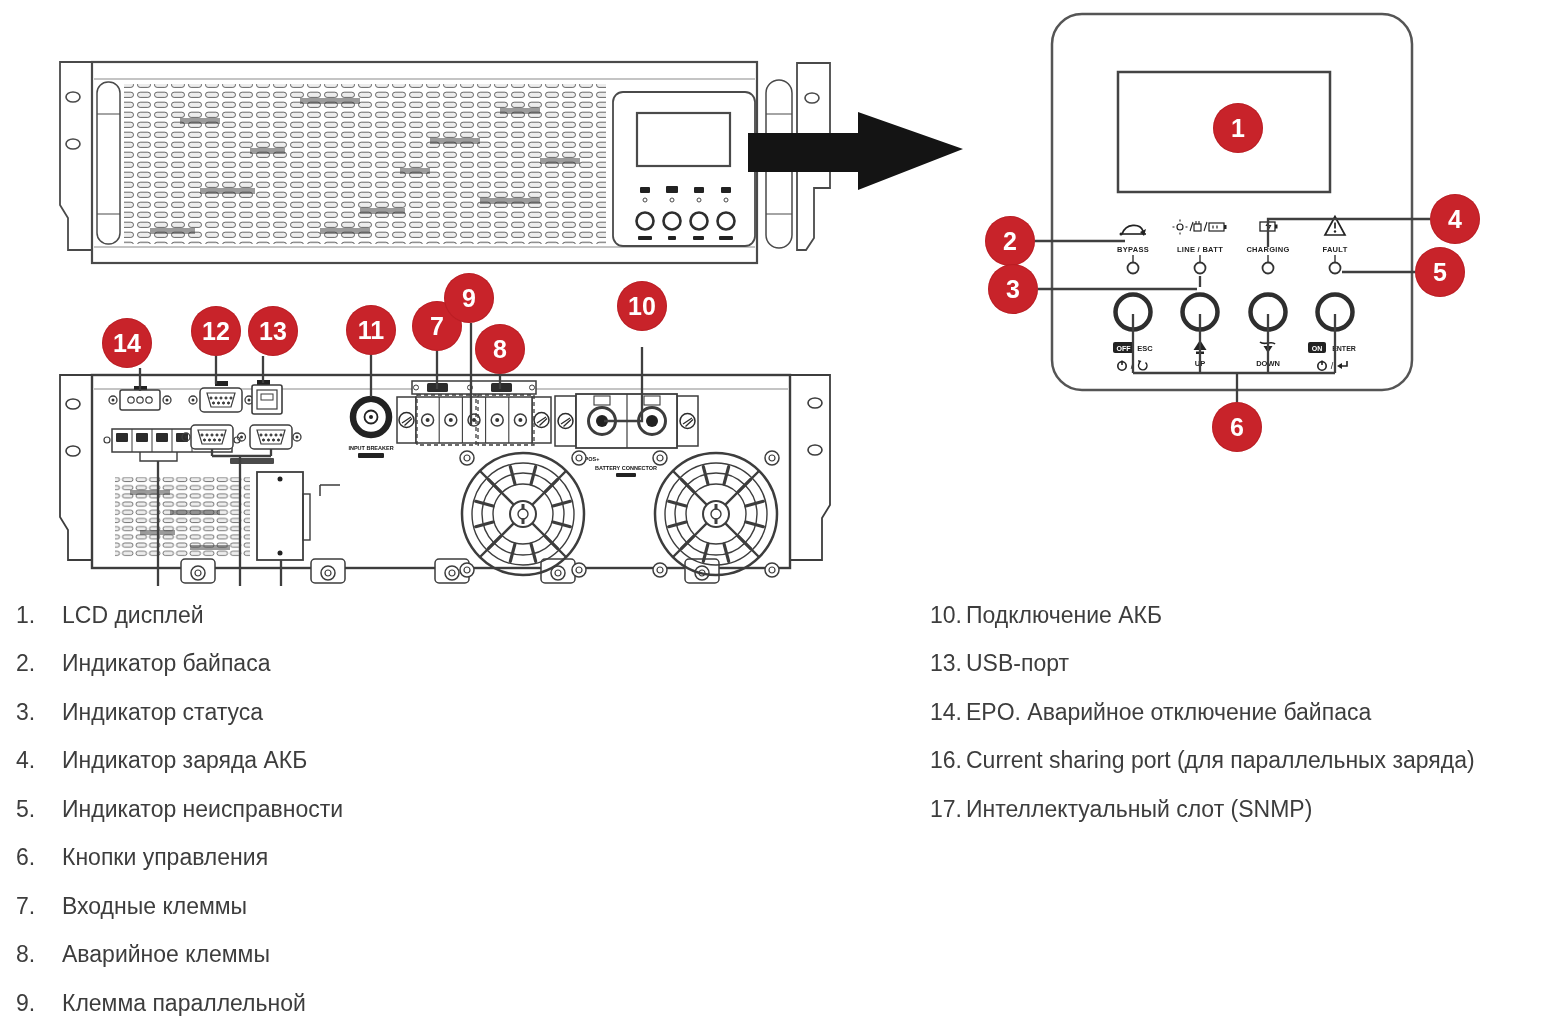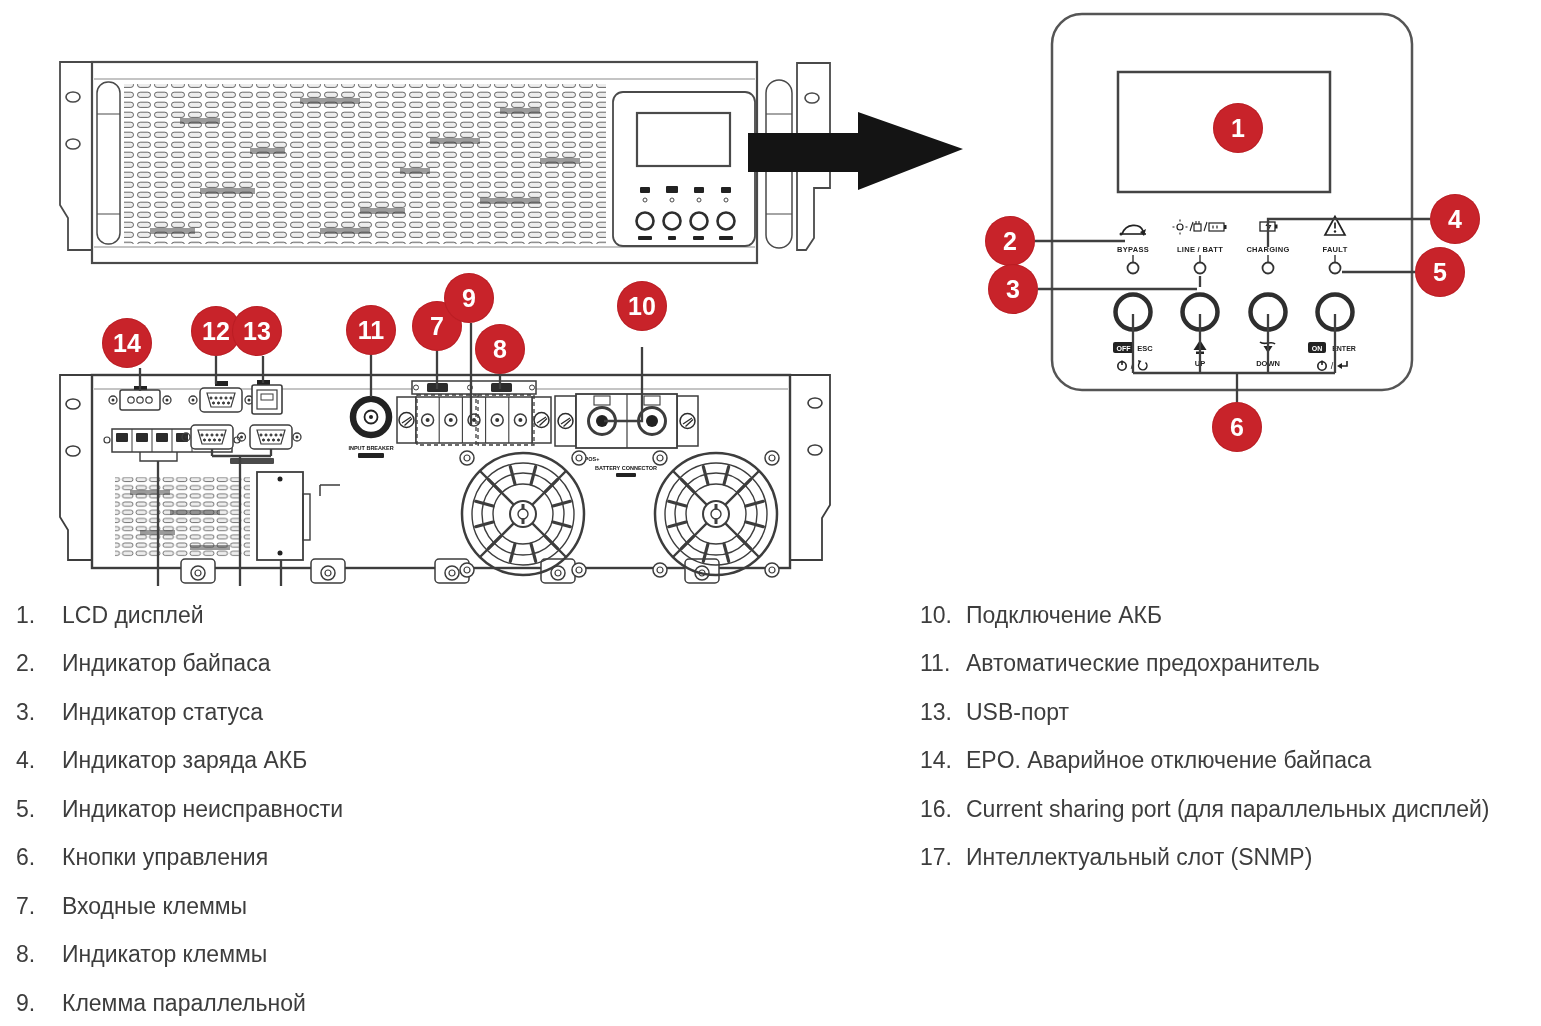--- a/index.html
+++ b/index.html
@@ -5,21 +5,21 @@
   html,body{margin:0;padding:0;background:#fff;}
   .canvas{position:relative;width:1541px;height:1026px;background:#fff;overflow:hidden;
           font-family:"Liberation Sans",sans-serif;}
   .diagram{position:absolute;left:0;top:0;}
   .badge{position:absolute;width:50px;height:50px;border-radius:50%;
          background:#c8232a;color:#fff;font-weight:bold;font-size:25px;
          display:flex;align-items:center;justify-content:center;
          box-shadow:0 0 0 1px rgba(160,20,25,.35) inset;}
   .legend{position:absolute;top:601px;color:#3d3d3d;}
   .legend-left{left:16px;width:860px;}
-  .legend-right{left:920px;width:620px;}
+  .legend-right{left:920px;width:620px;text-align:right;}
   .legend-item{height:48.45px;display:flex;align-items:flex-start;
                font-size:23px;line-height:1.25;}
   .legend-left .num{width:30px;flex:0 0 30px;margin-right:16px;}
   .legend-right .num{width:42px;flex:0 0 42px;margin-right:4px;}
   svg text{font-family:"Liberation Sans",sans-serif;}
 </style>
 </head>
 <body>
 
 <div class="canvas">
@@ -465,21 +465,21 @@
 <div class="badge" style="left:988px;top:264px">3</div>
 <div class="badge" style="left:1430px;top:194px">4</div>
 <div class="badge" style="left:1415px;top:247px">5</div>
 <div class="badge" style="left:1212px;top:402px">6</div>
 <div class="badge" style="left:412px;top:301px">7</div>
 <div class="badge" style="left:475px;top:324px">8</div>
 <div class="badge" style="left:444px;top:273px">9</div>
 <div class="badge" style="left:617px;top:281px">10</div>
 <div class="badge" style="left:346px;top:305px">11</div>
 <div class="badge" style="left:191px;top:306px">12</div>
-<div class="badge" style="left:232px;top:306px">13</div>
+<div class="badge" style="left:248px;top:306px">13</div>
 <div class="badge" style="left:102px;top:318px">14</div>
 
 <div class="legend legend-left">
   <div class="legend-item">
         <span class="num">1.</span>
         <span>LCD дисплей</span>
       </div>
   <div class="legend-item">
         <span class="num">2.</span>
         <span>Индикатор байпаса</span>
@@ -499,48 +499,44 @@
   <div class="legend-item">
         <span class="num">6.</span>
         <span>Кнопки управления</span>
       </div>
   <div class="legend-item">
         <span class="num">7.</span>
         <span>Входные клеммы</span>
       </div>
   <div class="legend-item">
         <span class="num">8.</span>
-        <span>Индикатор клеммы</span>
+        <span>Аварийное клеммы</span>
       </div>
   <div class="legend-item">
         <span class="num">9.</span>
         <span>Клемма параллельной</span>
       </div>
 </div>
 
 <div class="legend legend-right">
   <div class="legend-item">
         <span class="num">10.</span>
         <span>Подключение АКБ</span>
       </div>
   <div class="legend-item">
-        <span class="num">11.</span>
-        <span>Автоматические предохранитель</span>
-      </div>
-  <div class="legend-item">
         <span class="num">13.</span>
         <span>USB-порт</span>
       </div>
   <div class="legend-item">
         <span class="num">14.</span>
         <span>EPO. Аварийное отключение байпаса</span>
       </div>
   <div class="legend-item">
         <span class="num">16.</span>
-        <span>Current sharing port (для параллельных дисплей)</span>
+        <span>Current sharing port (для параллельных заряда)</span>
       </div>
   <div class="legend-item">
         <span class="num">17.</span>
         <span>Интеллектуальный слот (SNMP)</span>
       </div>
 </div>
 
 </div>
 
 </body></html>

